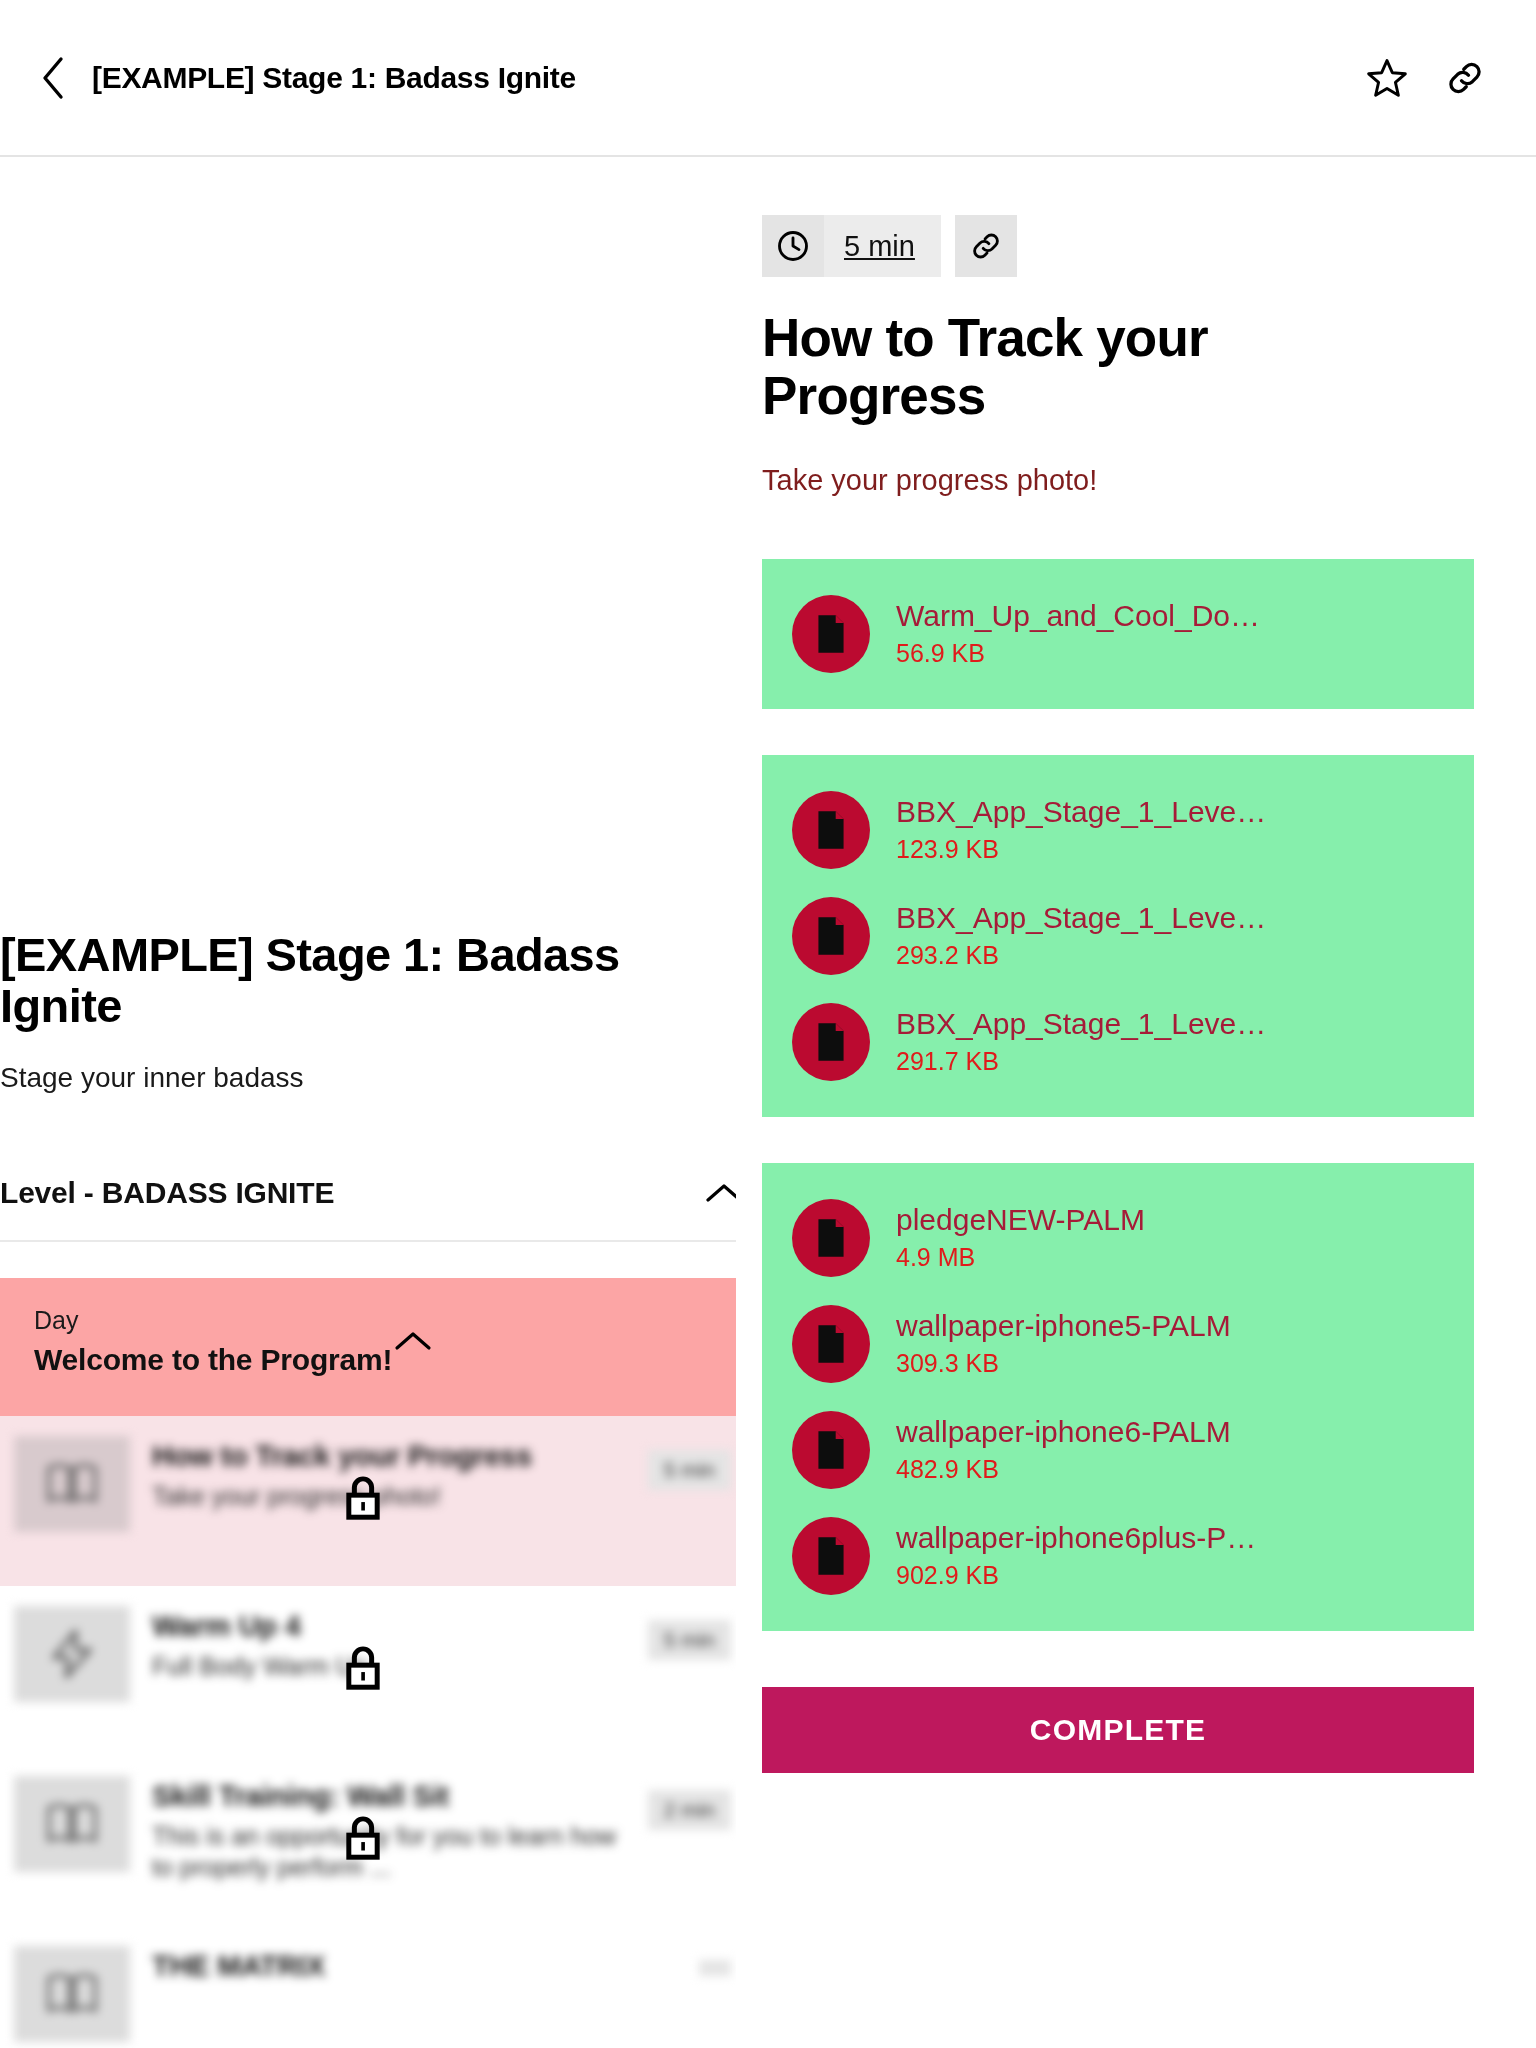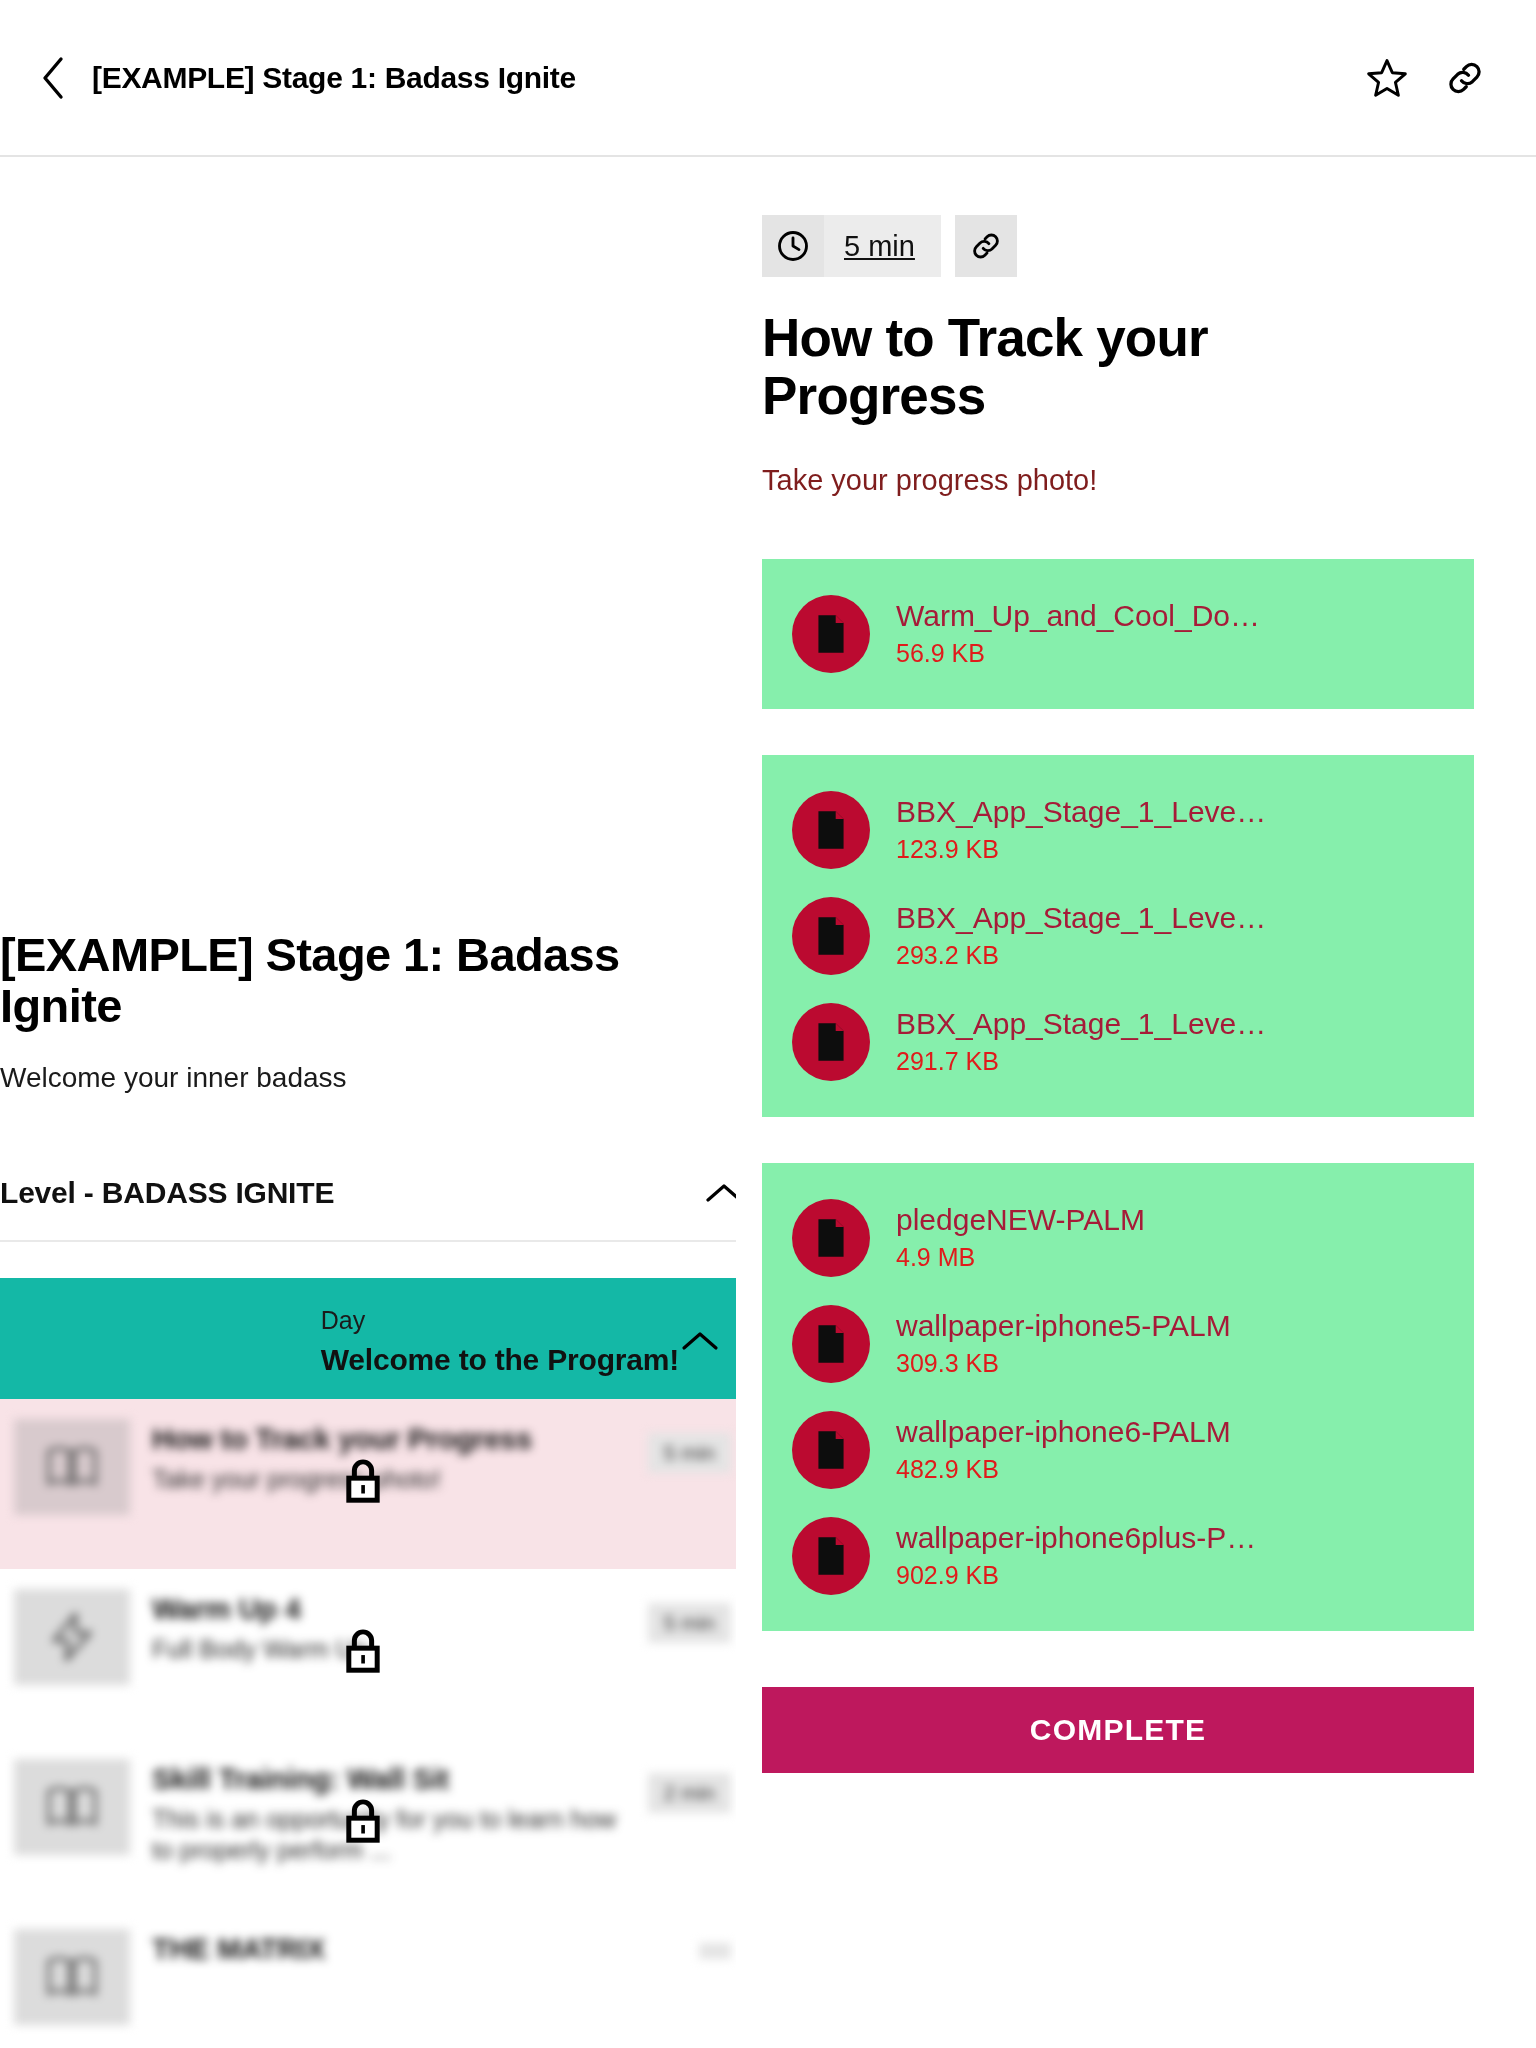--- a/index.html
+++ b/index.html
@@ -102,25 +102,25 @@
   .level-label {
     font-size: 30px;
     font-weight: bold;
     letter-spacing: -0.2px;
   }
   .chev { width: 42px; height: 42px; display:flex; align-items:center; justify-content:center; }
 
   .day-card {
     margin-top: 36px;
     width: 755px;
-    background: #14b8a6;
-    padding: 28px 34px 22px 34px;
+    background: #fca5a5;
+    padding: 28px 34px 39px 34px;
     display: flex;
     align-items: center;
-    justify-content: flex-end;
+    justify-content: flex-start;
     cursor: pointer;
   }
   .day-kicker { font-size: 25px; color: #1b1b1b; }
   .day-title { font-size: 30px; font-weight: bold; margin-top: 8px; letter-spacing: -0.2px; }
 
   
   .lesson-list { width: 755px; }
   .lesson {
     position: relative;
     display: flex;
@@ -272,21 +272,21 @@
     </div>
   </div>
 </div>
 
 <div class="content">
 
   <div class="left-pane">
     <div class="left-inner">
 
       <div class="program-title">[EXAMPLE] Stage 1: Badass Ignite</div>
-      <div class="program-sub">Welcome your inner badass</div>
+      <div class="program-sub">Stage your inner badass</div>
 
       <div class="level-row">
         <span class="level-label">Level - BADASS IGNITE</span>
         <span class="chev">
           <svg width="40" height="26" viewBox="0 0 40 26" fill="none">
             <path d="M4 20 L20 6 L36 20" stroke="#000" stroke-width="3.2" stroke-linecap="round" stroke-linejoin="round"></path>
           </svg>
         </span>
       </div>
 

